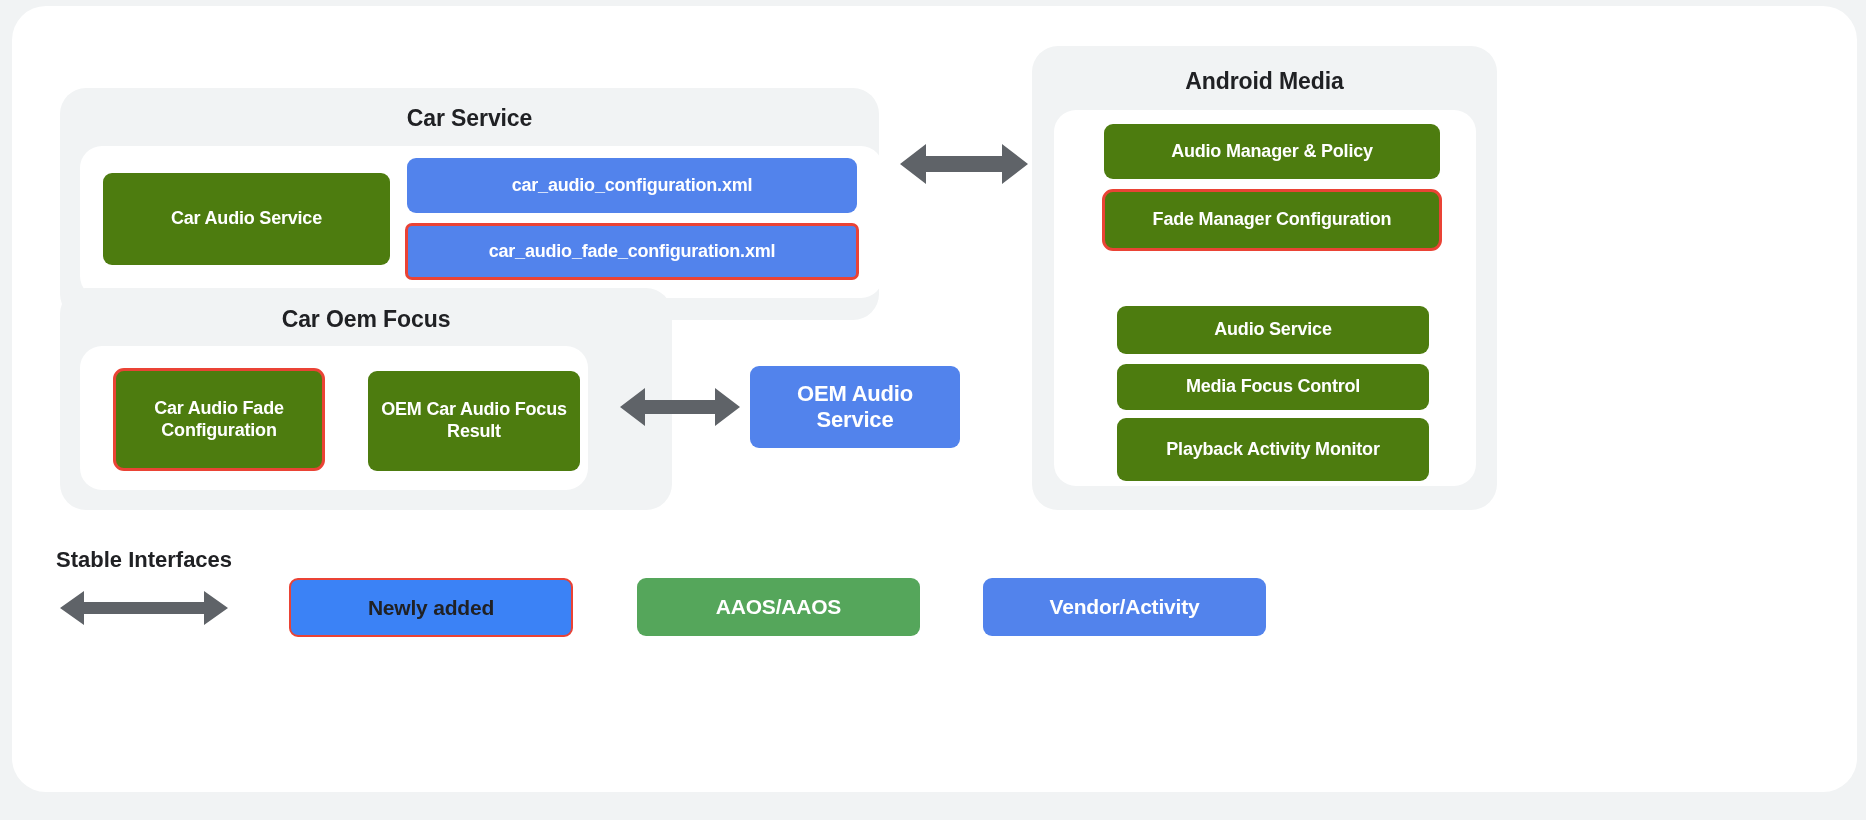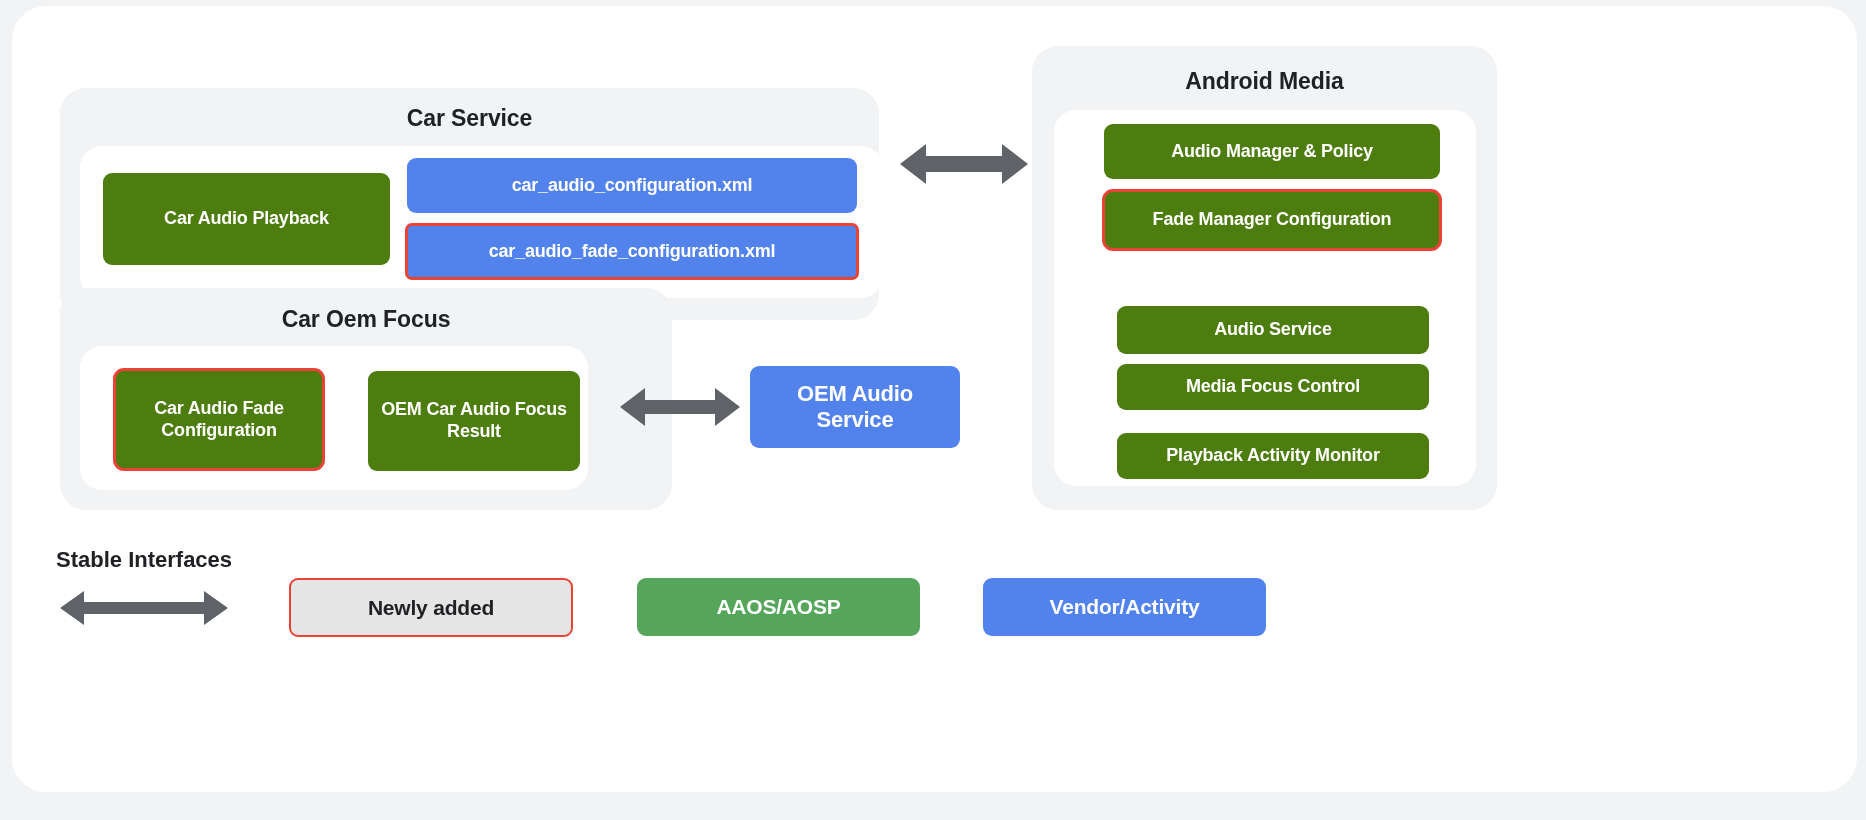--- a/index.html
+++ b/index.html
@@ -91,39 +91,39 @@
     box-sizing: border-box;
     border-radius: 9px;
     display: flex;
     align-items: center;
     justify-content: center;
     font-size: 21px;
     font-weight: bold;
     letter-spacing: -0.2px;
   }
   .legend-box.outline {
-    background: #e5e5e5;
+    background: #3b82f6;
     border: 2px solid #ea4335;
     color: #202124;
   }
   .legend-box.green { background: #55a65b; color: #ffffff; }
   .legend-box.blue  { background: #5283ec; color: #ffffff; }
 </style>
 </head>
 <body>
 
 <div id="stage">
   <div id="card">
 
     <div class="group" style="left:48px; top:40px; width:819px; height:232px;margin-top:42px;">
       <div class="group-title" style="top:17px;">Car Service</div>
       <div class="inner" style="left:20px; top:58px; width:803px; height:152px;"></div>
 
       <div class="node green" style="left:43px; top:85px; width:287px; height:92px;">
-        <span class="lbl">Car Audio Playback</span>
+        <span class="lbl">Car Audio Service</span>
       </div>
 
       <div class="node blue" style="left:347px; top:70px; width:450px; height:55px;">
         <span class="lbl">car_audio_configuration.xml</span>
       </div>
 
       <div class="node blue highlight" style="left:345px; top:135px; width:454px; height:57px;border-radius:7px;">
         <span class="lbl">car_audio_fade_configuration.xml</span>
       </div>
     </div>
@@ -158,21 +158,21 @@
       </div>
 
       <div class="node green" style="left:85px; top:260px; width:312px; height:48px;">
         <span class="lbl">Audio Service</span>
       </div>
 
       <div class="node green" style="left:85px; top:318px; width:312px; height:46px;">
         <span class="lbl">Media Focus Control</span>
       </div>
 
-      <div class="node green" style="left:85px; top:387px; width:312px; height:46px;align-items:center;">
+      <div class="node green" style="left:85px; top:372px; width:312px; height:63px;align-items:center;">
         <span class="lbl">Playback Activity Monitor</span>
       </div>
     </div>
 
     <div class="arrow" style="left:888px; top:134px;">
       <svg width="128" height="48" viewBox="0 0 128 48">
         <polygon points="0,24 26,4 26,16 102,16 102,4 128,24 102,44 102,32 26,32 26,44" fill="#5f6368"></polygon>
       </svg>
     </div>
 
@@ -188,21 +188,21 @@
       <svg width="168" height="40" viewBox="0 0 168 40">
         <polygon points="0,20 24,3 24,14 144,14 144,3 168,20 144,37 144,26 24,26 24,37" fill="#5f6368"></polygon>
       </svg>
     </div>
 
     <div class="legend-box outline" style="left:277px; top:572px; width:284px; height:59px;">
       <span>Newly added</span>
     </div>
 
     <div class="legend-box green" style="left:625px; top:572px; width:283px; height:58px;">
-      <span>AAOS/AOSP</span>
+      <span>AAOS/AAOS</span>
     </div>
 
     <div class="legend-box blue" style="left:971px; top:572px; width:283px; height:58px;">
       <span>Vendor/Activity</span>
     </div>
 
   </div>
 </div>
 
 </body></html>

